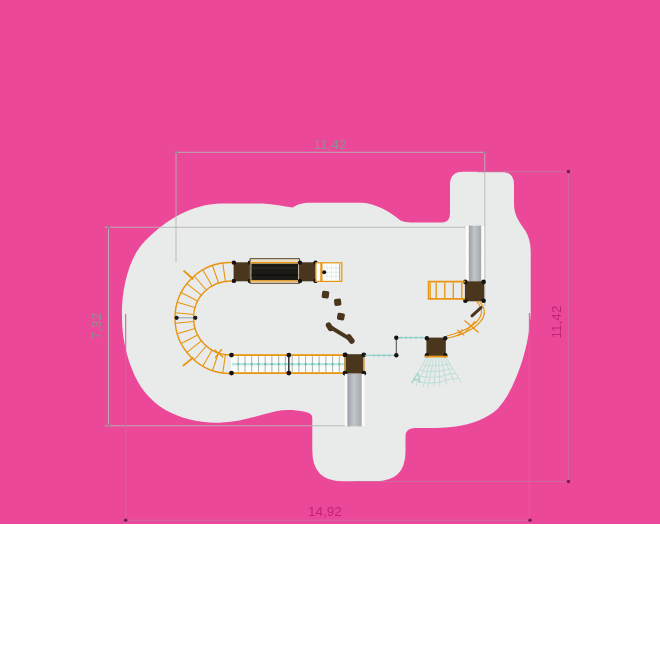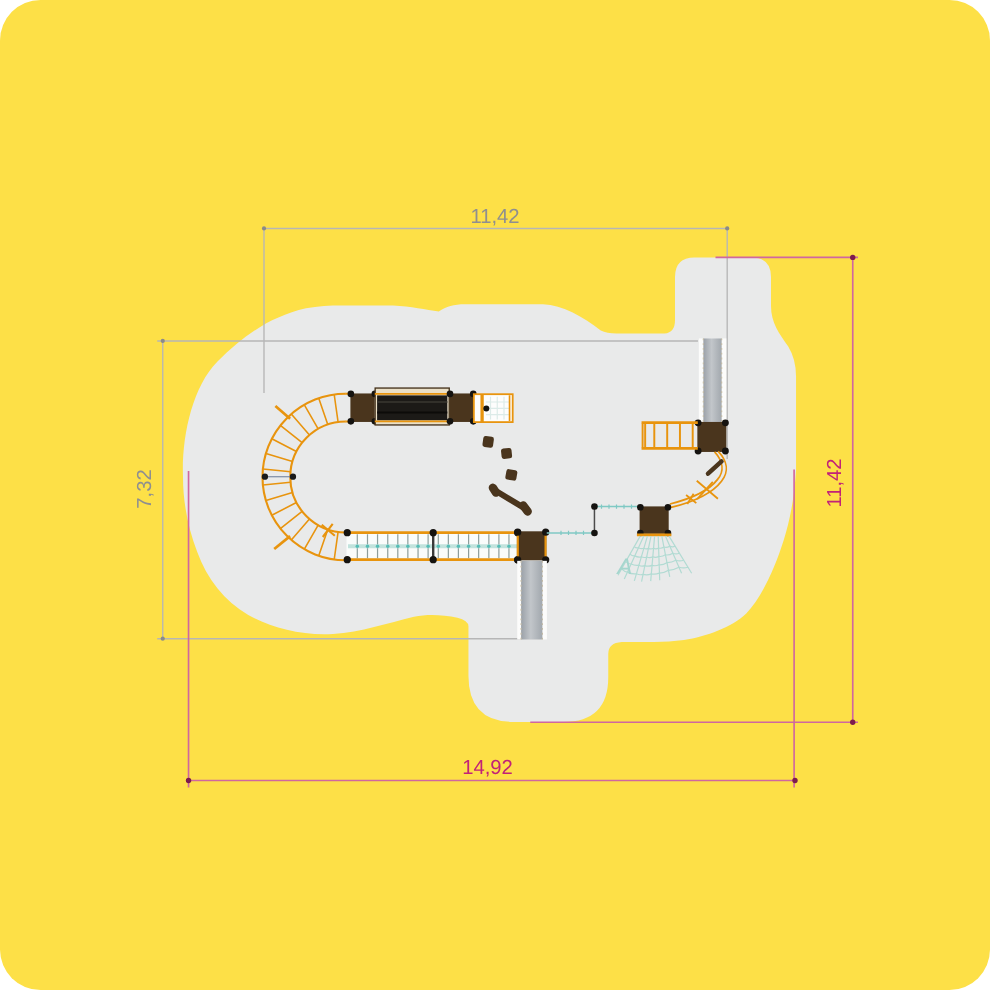--- a/index.html
+++ b/index.html
@@ -1,14 +1,14 @@
 <!DOCTYPE html>
 <html><head><meta charset="utf-8"><style>
 html,body{margin:0;padding:0;background:#ffffff;}
-#c{position:relative;width:660px;height:660px;background:#fde047;overflow:hidden;border-radius:27px;}
+#c{position:relative;width:660px;height:524px;background:#ec4899;overflow:hidden;}
 text{font-family:"Liberation Sans",sans-serif;}
 </style></head><body>
 <div id="c">
 <svg width="660" height="660" viewBox="0 0 660 660">
 <path d="M122,318 C121,292 128,258 145,241 C162,224 180,211 204,205.5 C212,203.9 220,203.6 228,203.6 L262,203.6 C274,204.2 284,206.4 292.5,207.6 C297.5,204.3 302.5,202.8 310,202.8 L362,202.8 C375,203.5 389,211 400.5,220.4 Q404.5,222.4 411,222.4 L443,222.4 Q450,221.7 450,213.5 L450,184.7 Q450,171.7 463,171.7 L501,171.7 Q514,171.7 514,184.7 L514,204 C514,215 519.5,222.5 525.5,231 Q530.7,239.5 530.7,251 L530.7,313 C529.5,333 526.5,347 522.5,360 C516.5,379 508,398 497.5,409 C488,418 471,424.5 456,426.6 Q446,428 436,428 L414.5,428 Q405.5,428.6 405.5,436 L405.5,451.5 Q405.5,481.3 375.5,481.3 L342.5,481.3 Q312.3,481.3 312.3,450.5 L312.3,417.5 Q312.1,413.5 305,411.8 C295,409.8 285,409.3 276,411.2 C258,415.5 241,421.5 222,422.6 C201,423.8 181,418.5 165.5,410 C149.5,400.5 138,386 131.5,368 C125,351 122,334 122,318 Z" fill="#e9eaea"></path>
 <line x1="176" y1="152.3" x2="176" y2="262" stroke="#b6b6b6" stroke-width="0.9"></line>
 <line x1="484.8" y1="152.3" x2="484.8" y2="306" stroke="#b6b6b6" stroke-width="0.9"></line>
 <line x1="176" y1="152.3" x2="484.8" y2="152.3" stroke="#b6b6b6" stroke-width="0.9"></line>
 <circle cx="176" cy="152.3" r="1.4" fill="#8a8a8a"></circle>
       <circle cx="484.8" cy="152.3" r="1.4" fill="#8a8a8a"></circle>

